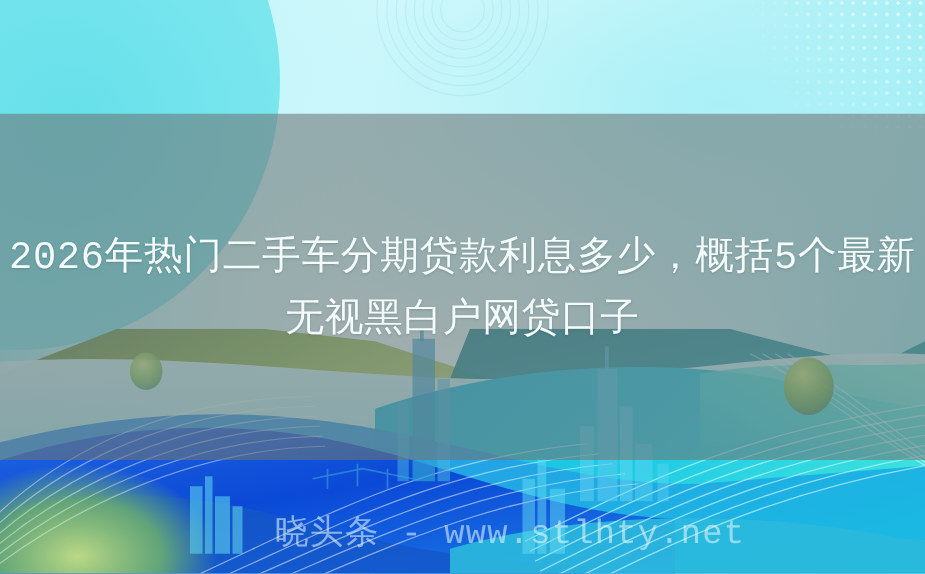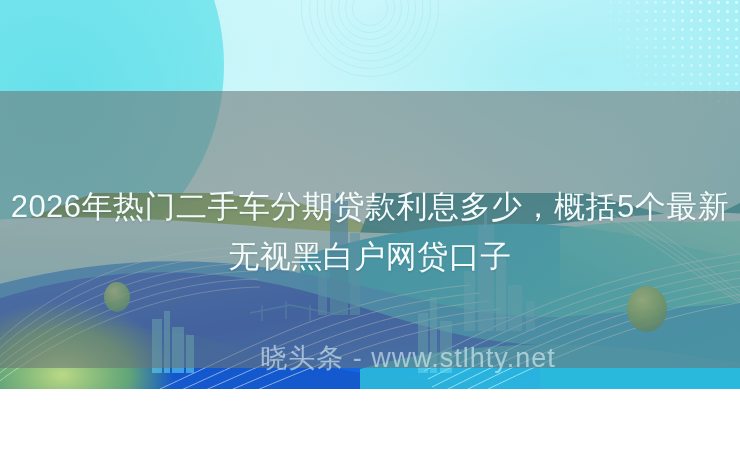--- a/index.html
+++ b/index.html
@@ -7,23 +7,24 @@
     padding: 0;
     background: #ffffff;
   }
   body {
     font-family: "Liberation Sans", sans-serif;
   }
 
   #banner {
     position: relative;
     width: 740px;
-    height: 389px;
+    height: 459px;
     overflow: hidden;
     background: #8b5cf6;
+    font-family: Liberation Mono, monospace;
   }
 
   
   .layer {
     position: absolute;
     inset: 0;
     pointer-events: none;
   }
 
   .sky {

